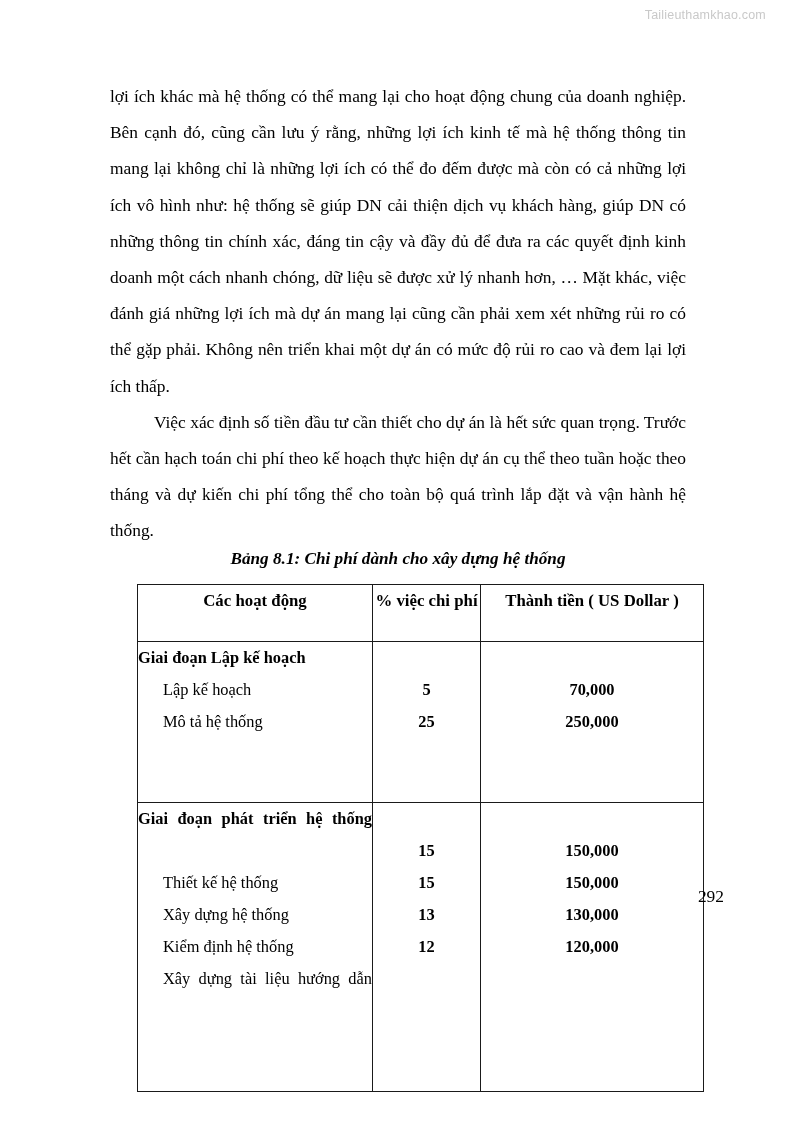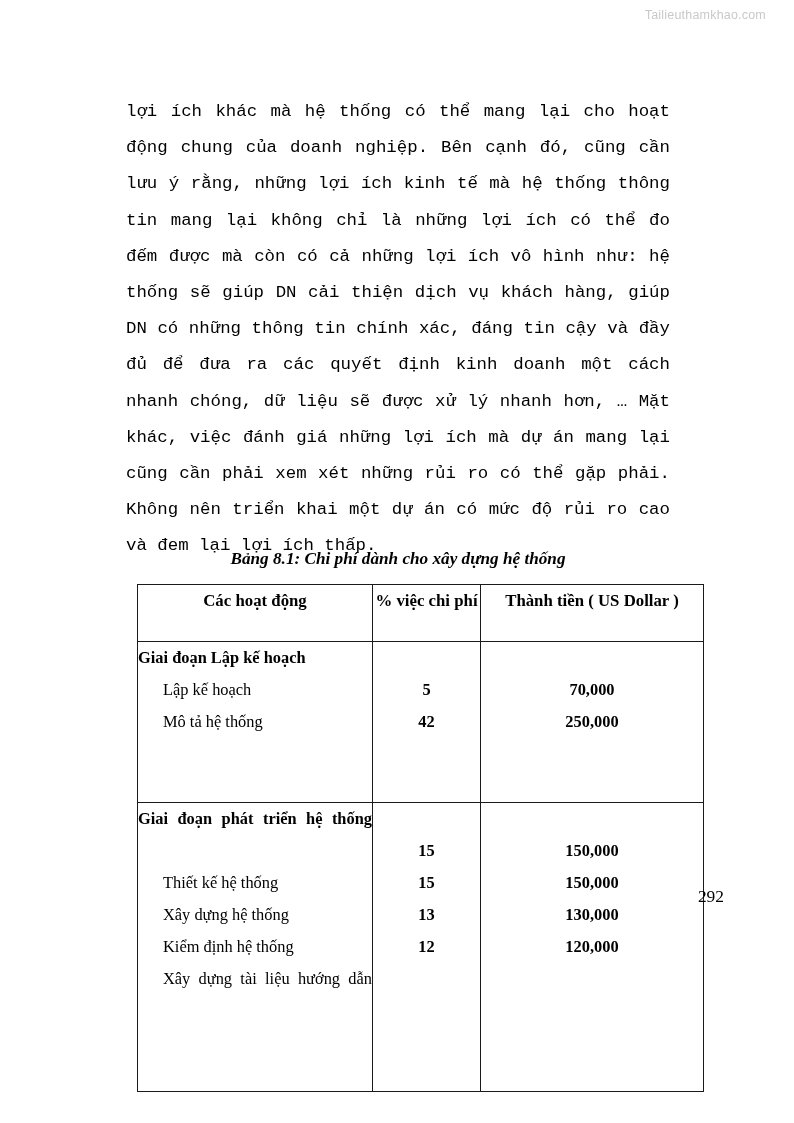--- a/index.html
+++ b/index.html
@@ -40,27 +40,26 @@
 
   
   .content {
     position: absolute;
     left: 110px;
     top: 78px;
     width: 576px;
   }
 
   p.para {
-    margin: 16px;
+    margin: 0;
     text-align: justify;
     text-justify: inter-word;
     font-size: 17.4px;
     line-height: 36.2px;
     text-indent: 0;
-    font-family: Liberation Mono, monospace;
   }
   p.para.indent {
     text-indent: 44px;
   }
   p.para + p.para {
     margin-top: 0;
   }
 
   
   .table-caption {
@@ -170,20 +169,21 @@
 </style>
 </head>
 <body>
 
 <div class="page">
 
   <div class="watermark">Tailieuthamkhao.com</div>
 
   <div class="content">
     <p class="para">lợi ích khác mà hệ thống có thể mang lại cho hoạt động chung của doanh nghiệp. Bên cạnh đó, cũng cần lưu ý rằng, những lợi ích kinh tế mà hệ thống thông tin mang lại không chỉ là những lợi ích có thể đo đếm được mà còn có cả những lợi ích vô hình như: hệ thống sẽ giúp DN cải thiện dịch vụ khách hàng, giúp DN có những thông tin chính xác, đáng tin cậy và đầy đủ để đưa ra các quyết định kinh doanh một cách nhanh chóng, dữ liệu sẽ được xử lý nhanh hơn, … Mặt khác, việc đánh giá những lợi ích mà dự án mang lại cũng cần phải xem xét những rủi ro có thể gặp phải. Không nên triển khai một dự án có mức độ rủi ro cao và đem lại lợi ích thấp.</p>
+    <p class="para indent">Việc xác định số tiền đầu tư cần thiết cho dự án là hết sức quan trọng. Trước hết cần hạch toán chi phí theo kế hoạch thực hiện dự án cụ thể theo tuần hoặc theo tháng và dự kiến chi phí tổng thể cho toàn bộ quá trình lắp đặt và vận hành hệ thống.</p>
   </div>
 
   <div class="table-caption">Bảng 8.1: Chi phí dành cho xây dựng hệ thống</div>
 
   <table class="cost-table">
     <colgroup>
       <col class="c-act">
       <col class="c-pct">
       <col class="c-amt">
     </colgroup>
@@ -200,21 +200,21 @@
         <td class="cell-act">
           <div class="grp-head">Giai đoạn Lập kế hoạch</div>
           <div class="sub-item">Lập kế hoạch</div>
           <div class="sub-item">Mô tả hệ thống</div>
           <div class="blank-line"></div>
           <div class="blank-line"></div>
         </td>
         <td class="cell-num">
           <div class="blank-line"></div>
           <div class="num-line">5</div>
-          <div class="num-line">42</div>
+          <div class="num-line">25</div>
         </td>
         <td class="cell-amt">
           <div class="blank-line"></div>
           <div class="num-line">70,000</div>
           <div class="num-line">250,000</div>
         </td>
       </tr>
 
       <tr>
         <td class="cell-act">

